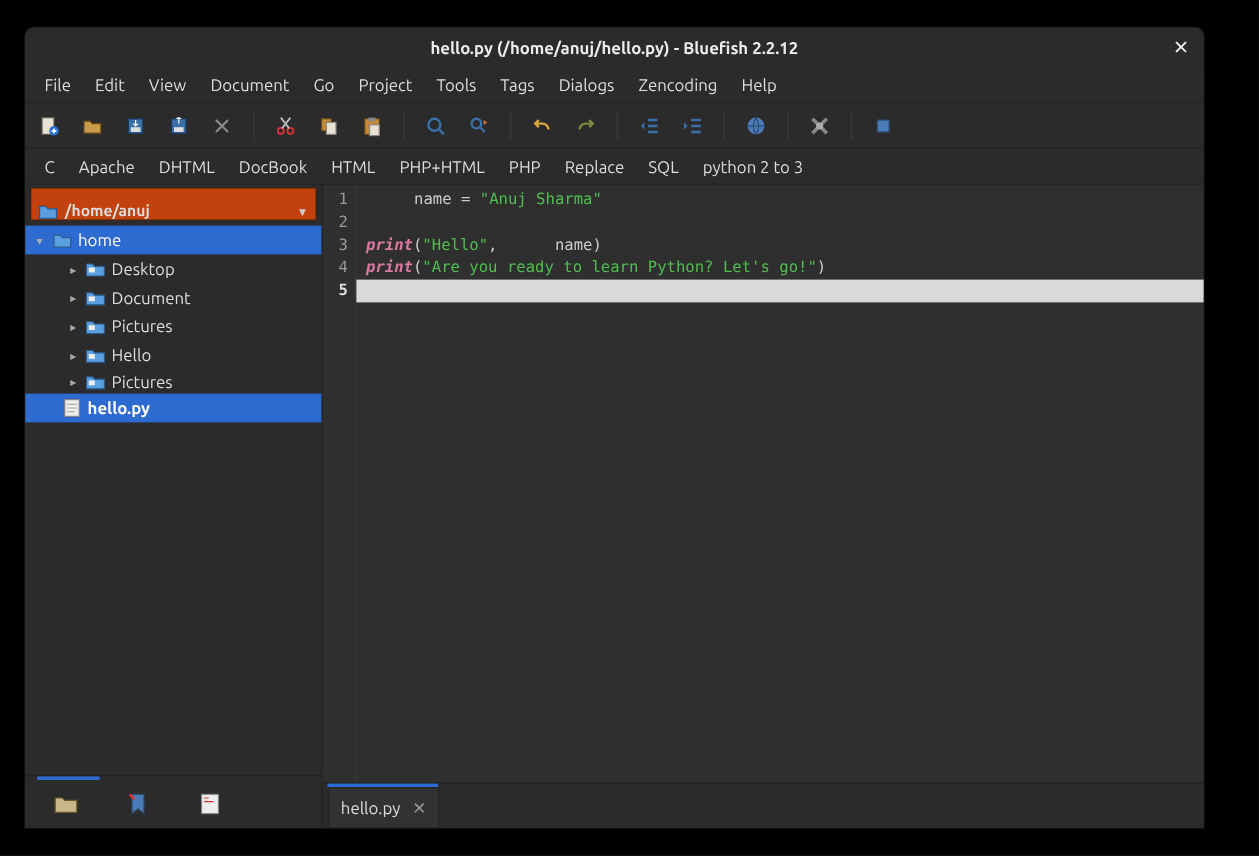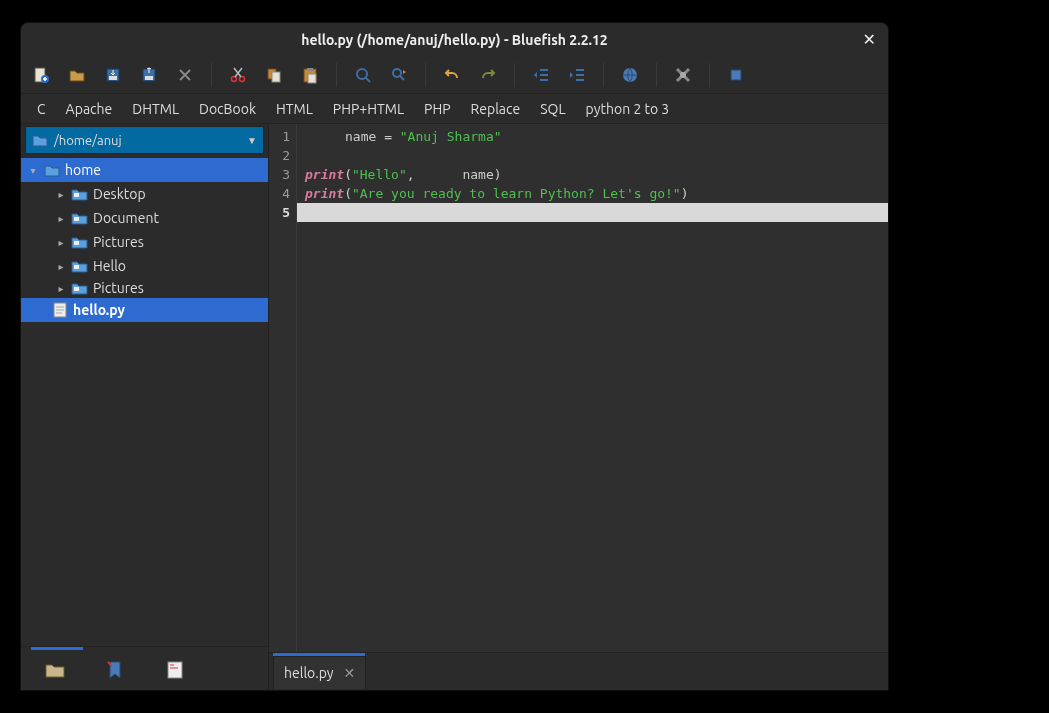--- a/index.html
+++ b/index.html
@@ -1,30 +1,30 @@
 <!DOCTYPE html>
 <html><head>
 <meta charset="utf-8">
 <style>
 * { margin: 0; padding: 0; box-sizing: border-box; }
 body { background: #000; font-family: "Ubuntu", "Segoe UI", sans-serif; font-size: 14px; color: #ccc; width: 1049px; height: 713px; overflow: hidden; }
-.window { position: absolute; left: 20px; top: 22px; width: 869px; height: 669px; background: #2b2b2b; border-radius: 8px 8px 0 0; display: flex; flex-direction: column; border: 1px solid #111; }
+.window { position: absolute; left: 20px; top: 22px; width: 984px; height: 669px; background: #2b2b2b; border-radius: 8px 8px 0 0; display: flex; flex-direction: column; border: 1px solid #111; }
 .titlebar { height: 33px; background: #2b2b2b; display: flex; align-items: center; justify-content: center; position: relative; border-radius: 8px 8px 0 0; }
 .titlebar .title { color: #eee; font-weight: 600; font-size: 14px; }
 .titlebar .close { position: absolute; right: 12px; color: #eee; font-size: 16px; cursor: default; }
 .menubar { height: 30px; background: #2b2b2b; display: flex; align-items: center; padding: 0 6px; gap: 0; border-bottom: 1px solid #222; }
 .menubar .menu-item { padding: 4px 10px; color: #ddd; font-size: 14px; }
 .toolbar { height: 38px; background: #2b2b2b; display: flex; align-items: center; padding: 0 6px; gap: 8px; border-bottom: 1px solid #222; }
 .toolbar .tool { width: 28px; height: 28px; display: flex; align-items: center; justify-content: center; }
 .toolbar .sep { width: 1px; height: 24px; background: #3a3a3a; margin: 0 4px; }
 .langbar { height: 30px; background: #2b2b2b; display: flex; align-items: center; padding: 0 6px; border-bottom: 1px solid #222; }
 .langbar .lang { padding: 4px 10px; color: #ddd; font-size: 14px; }
 .main { flex: 1; display: flex; min-height: 0; }
 .sidebar { width: 248px; background: #2b2b2b; display: flex; flex-direction: column; border-right: 1px solid #222; }
-.pathsel { height: 28px; margin: 2px 4px; background: #0369a1; border: 1px solid #222; display: flex; align-items: center; padding: 0 6px; gap: 6px; }
+.pathsel { height: 28px; margin: 2px 4px; background: #c2410c; border: 1px solid #222; display: flex; align-items: flex-end; padding: 0 6px; gap: 6px; font-weight: bold; }
 .pathsel .folder-icon { width: 16px; height: 14px; }
 .pathsel .label { flex: 1; color: #ddd; font-size: 13px; }
 .pathsel .chev { color: #ccc; font-size: 10px; }
 .tree { flex: 1; overflow: hidden; font-size: 14px; padding-top: 2px; }
 .tree-row { display: flex; align-items: center; height: 24px; padding-left: 6px; gap: 4px; color: #ddd; }
 .tree-row.depth1 { padding-left: 34px; }
 .tree-row.depth1f { padding-left: 30px; }
 .tree-row.selected { background: #2e6bd1; color: #fff; }
 .tree-row.root-sel { background: #2e6bd1; color: #fff; padding-left: 6px; }
 .tree-row .exp { width: 12px; text-align: center; font-size: 10px; color: #aaa; }
@@ -61,20 +61,33 @@
 </head>
 <body>
 
 <div class="window">
 
   <div class="titlebar">
     <div class="title">hello.py (/home/anuj/hello.py) - Bluefish 2.2.12</div>
     <div class="close">✕</div>
   </div>
 
+  <div class="menubar" id="menubar">
+      <div class="menu-item">File</div>
+      <div class="menu-item">Edit</div>
+      <div class="menu-item">View</div>
+      <div class="menu-item">Document</div>
+      <div class="menu-item">Go</div>
+      <div class="menu-item">Project</div>
+      <div class="menu-item">Tools</div>
+      <div class="menu-item">Tags</div>
+      <div class="menu-item">Dialogs</div>
+      <div class="menu-item">Zencoding</div>
+      <div class="menu-item">Help</div>
+    </div>
 
   <div class="toolbar">
     <div class="tool">
         <svg width="18" height="18">
           <rect x="3" y="2" width="10" height="14" fill="#e7e2d2" stroke="#555"></rect>
           <circle cx="13" cy="13" r="4" fill="#2a6fd4"></circle>
           <path d="M13 11v4M11 13h4" stroke="#fff" stroke-width="1.5"></path>
         </svg>
       </div>
     <div class="tool">

